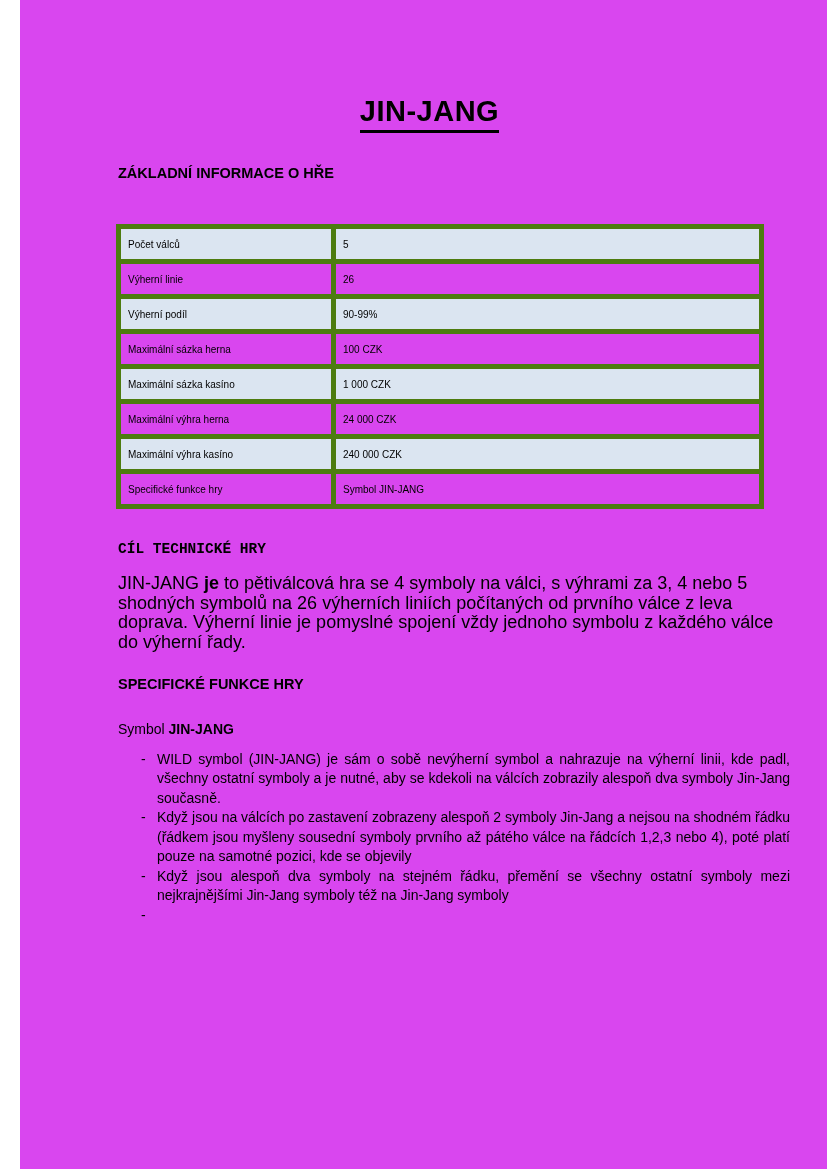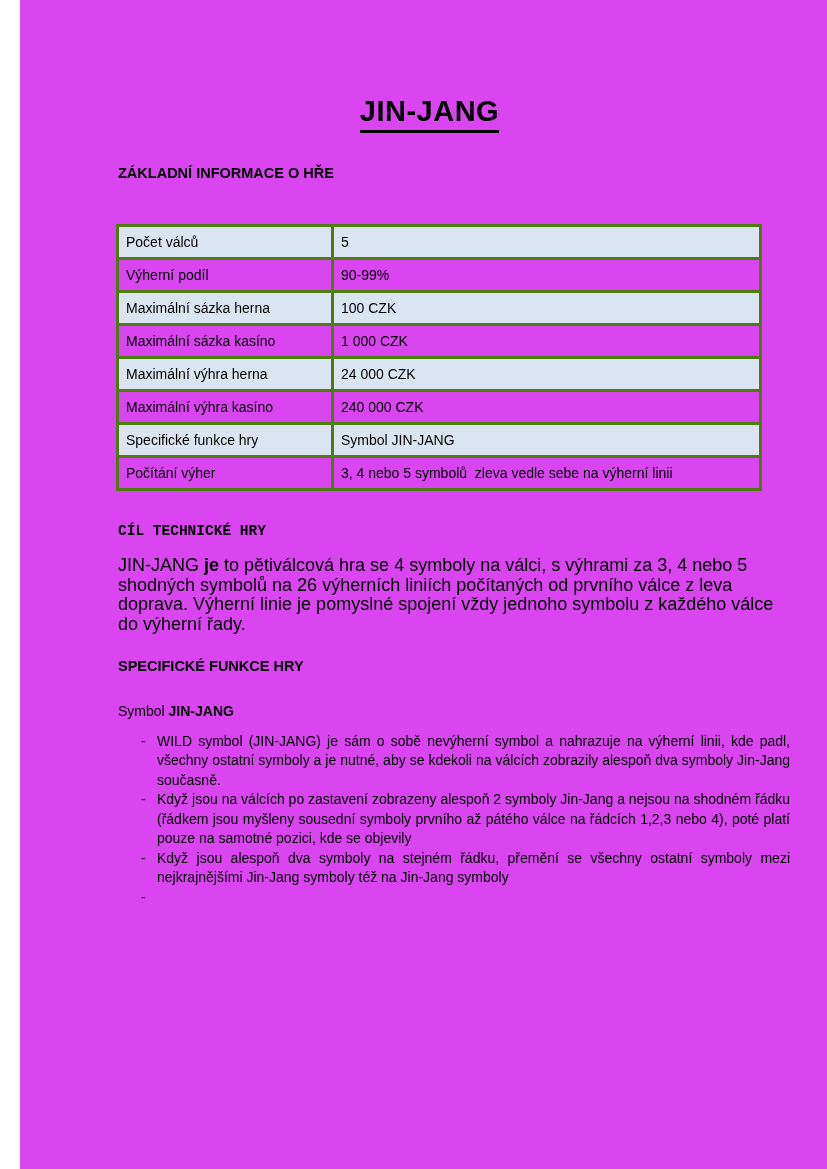--- a/index.html
+++ b/index.html
@@ -49,24 +49,24 @@
   
   table.info-table {
     border-collapse: collapse;
     margin-top: 42px;
     margin-left: -2px; 
     width: 643px;
     table-layout: fixed;
     border: 2px solid #000;
   }
   table.info-table td {
-    border: 3px solid #4d7c0f;
+    border: 5px solid #4d7c0f;
     height: 30px;
     padding: 0 0 0 7px;
-    font-size: 14px;
+    font-size: 10px;
     vertical-align: middle;
     white-space: pre-wrap;
   }
   table.info-table col.c-label { width: 215px; }
   table.info-table col.c-value { width: 428px; }
   table.info-table tr:nth-child(odd) td { background: var(--stripe, #dbe5f1); }
   
   .para {
     margin: 16px 0 0 0;
     font-size: 18px;
@@ -115,20 +115,24 @@
       <colgroup>
           <col class="c-label">
           <col class="c-value">
         </colgroup>
       <tbody>
         <tr>
           <td>Počet válců</td>
           <td>5</td>
         </tr>
         <tr>
+          <td>Výherní linie</td>
+          <td>26</td>
+        </tr>
+        <tr>
           <td>Výherní podíl</td>
           <td>90-99%</td>
         </tr>
         <tr>
           <td>Maximální sázka herna</td>
           <td>100 CZK</td>
         </tr>
         <tr>
           <td>Maximální sázka kasíno</td>
           <td>1 000 CZK</td>
@@ -138,24 +142,20 @@
           <td>24 000 CZK</td>
         </tr>
         <tr>
           <td>Maximální výhra kasíno</td>
           <td>240 000 CZK</td>
         </tr>
         <tr>
           <td>Specifické funkce hry</td>
           <td>Symbol JIN-JANG</td>
         </tr>
-        <tr>
-          <td>Počítání výher</td>
-          <td>3, 4 nebo 5 symbolů  zleva vedle sebe na výherní linii</td>
-        </tr>
       </tbody>
     </table>
 
     <h2 class="section-heading h-goal">CÍL TECHNICKÉ HRY</h2>
 
     <p class="para"><span>JIN-JANG </span><span class="b">je</span><span> to pětiválcová hra se 4 symboly na válci, s výhrami za 3, 4 nebo 5 shodných symbolů na 26 výherních liniích počítaných od prvního válce z leva doprava. Výherní linie je pomyslné spojení vždy jednoho symbolu z každého válce do výherní řady.</span></p>
 
     <h2 class="section-heading h-specific">SPECIFICKÉ FUNKCE HRY</h2>
 
     <p class="symbol-line"><span>Symbol </span><span class="b">JIN-JANG</span></p>

